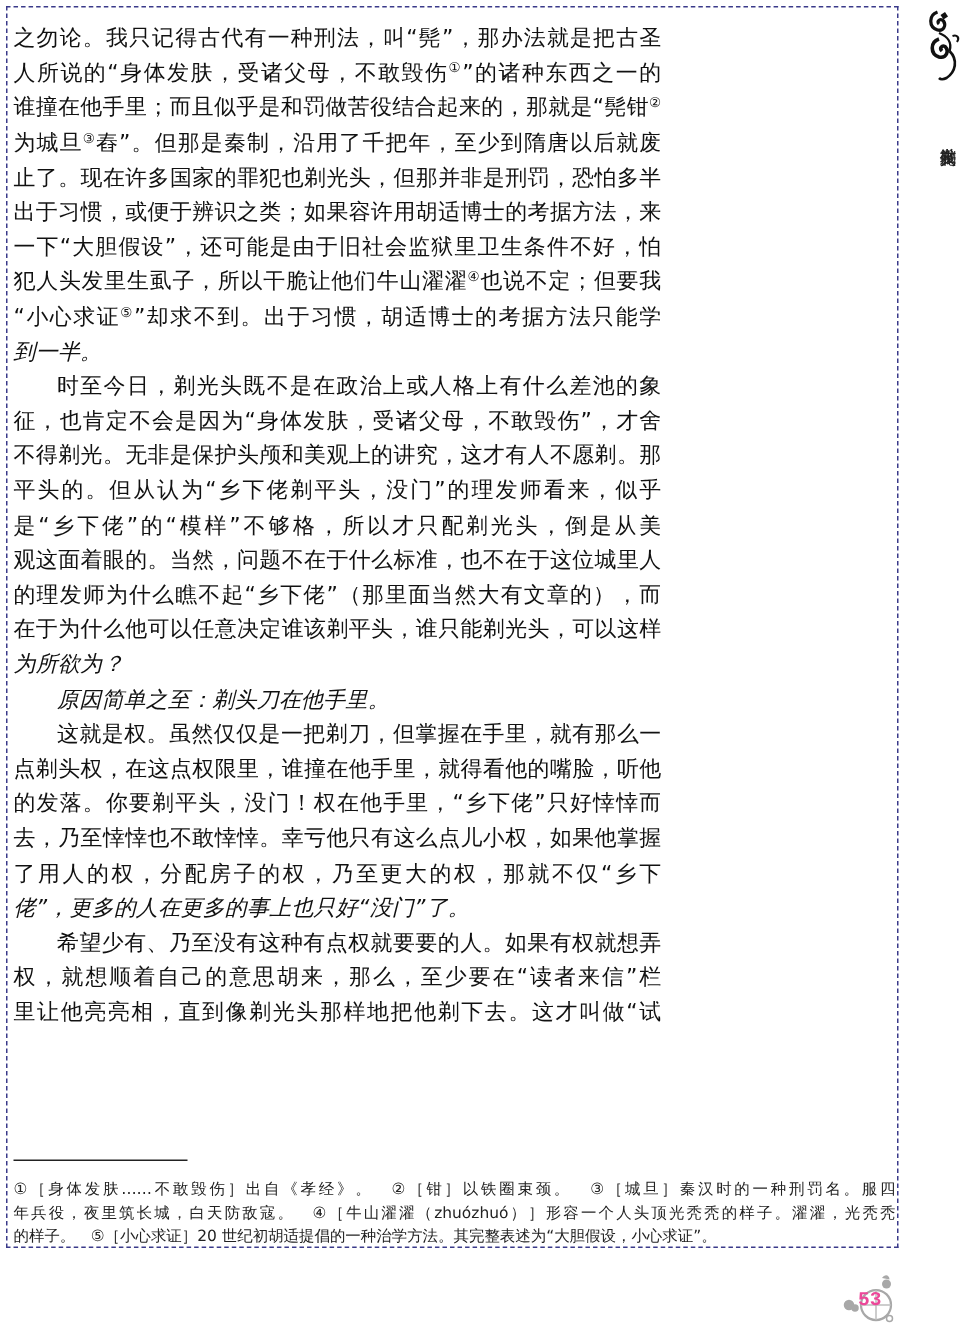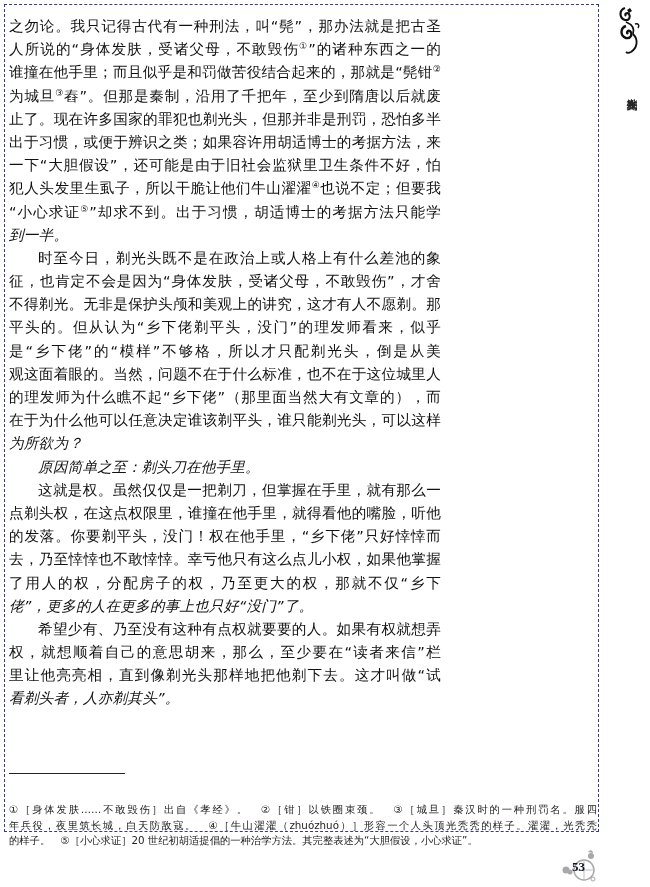--- a/index.html
+++ b/index.html
@@ -7,30 +7,30 @@
          font-family: "DejaVu Sans", "Liberation Sans", sans-serif; color: #111; }
   .frame { position: absolute; left: 4px; top: 4px; width: 595px; height: 828px;
            border: 1px dashed #3a3a8a; box-sizing: border-box; }
   .body-text { position: absolute; left: 9px; top: 14px; width: 432px; }
   .line { height: 23.2px; line-height: 23.2px; font-size: 14.6px; white-space: nowrap;
           letter-spacing: 0.2px; text-align: justify; text-align-last: justify; }
   .line.last { text-align-last: left; font-style: italic; }
   .line.indent { padding-left: 29px; }
   sup { font-size: 9px; vertical-align: 5px; line-height: 0; }
   .fn-rule { position: absolute; left: 9px; top: 773px; width: 116px; height: 1px; background: #222; }
-  .footnotes { position: absolute; left: 9px; top: 786px; width: 588px; margin-top: 16px; }
+  .footnotes { position: absolute; left: 9px; top: 786px; width: 588px; }
   .fn-line { font-size: 10.3px; height: 15.5px; line-height: 15.5px; white-space: nowrap;
              text-align: justify; text-align-last: justify; color: #222; }
   .fn-line.last { text-align-last: left; }
   .ornament { position: absolute; left: 617px; top: 4px; width: 26px; height: 52px; }
   .side-title { position: absolute; left: 624px; top: 90px; width: 14px; font-size: 11px;
                 line-height: 13.6px; color: #222; writing-mode: vertical-rl; letter-spacing: 0px; }
   .page-num-wrap { position: absolute; left: 560px; top: 848px; width: 40px; height: 36px; }
   .page-num { position: absolute; left: 12px; top: 11px; font-size: 13px; font-weight: bold;
-              color: #0f172a; font-family: Liberation Serif, serif; }
+              color: #ec4899; font-family: Liberation Mono, monospace; }
 </style>
 </head>
 <body>
 
 <div class="frame"></div>
 
 <div class="body-text" id="bodyText">
     <div class="line">之勿论。我只记得古代有一种刑法，叫“髡”，那办法就是把古圣</div>
     <div class="line"><span>人所说的“身体发肤，受诸父母，不敢毁伤</span><sup>①</sup><span>”的诸种东西之一的</span></div>
     <div class="line"><span>谁撞在他手里；而且似乎是和罚做苦役结合起来的，那就是“髡钳</span><sup>②</sup><span></span></div>
@@ -53,21 +53,20 @@
     <div class="line indent last">原因简单之至：剃头刀在他手里。</div>
     <div class="line indent">这就是权。虽然仅仅是一把剃刀，但掌握在手里，就有那么一</div>
     <div class="line">点剃头权，在这点权限里，谁撞在他手里，就得看他的嘴脸，听他</div>
     <div class="line">的发落。你要剃平头，没门！权在他手里，“乡下佬”只好悻悻而</div>
     <div class="line">去，乃至悻悻也不敢悻悻。幸亏他只有这么点儿小权，如果他掌握</div>
     <div class="line">了用人的权，分配房子的权，乃至更大的权，那就不仅“乡下</div>
     <div class="line last">佬”，更多的人在更多的事上也只好“没门”了。</div>
     <div class="line indent">希望少有、乃至没有这种有点权就要要的人。如果有权就想弄</div>
     <div class="line">权，就想顺着自己的意思胡来，那么，至少要在“读者来信”栏</div>
     <div class="line">里让他亮亮相，直到像剃光头那样地把他剃下去。这才叫做“试</div>
-    <div class="line last">看剃头者，人亦剃其头”。</div>
   </div>
 
 <div class="fn-rule"></div>
 <div class="footnotes" id="fnBlock">
     <div class="fn-line">①［身体发肤……不敢毁伤］出自《孝经》。　②［钳］以铁圈束颈。　③［城旦］秦汉时的一种刑罚名。服四</div>
     <div class="fn-line">年兵役，夜里筑长城，白天防敌寇。　④［牛山濯濯（zhuózhuó）］形容一个人头顶光秃秃的样子。濯濯，光秃秃</div>
     <div class="fn-line last">的样子。　⑤［小心求证］20 世纪初胡适提倡的一种治学方法。其完整表述为“大胆假设，小心求证”。</div>
   </div>
 
 <svg class="ornament" viewBox="0 0 26 52">

